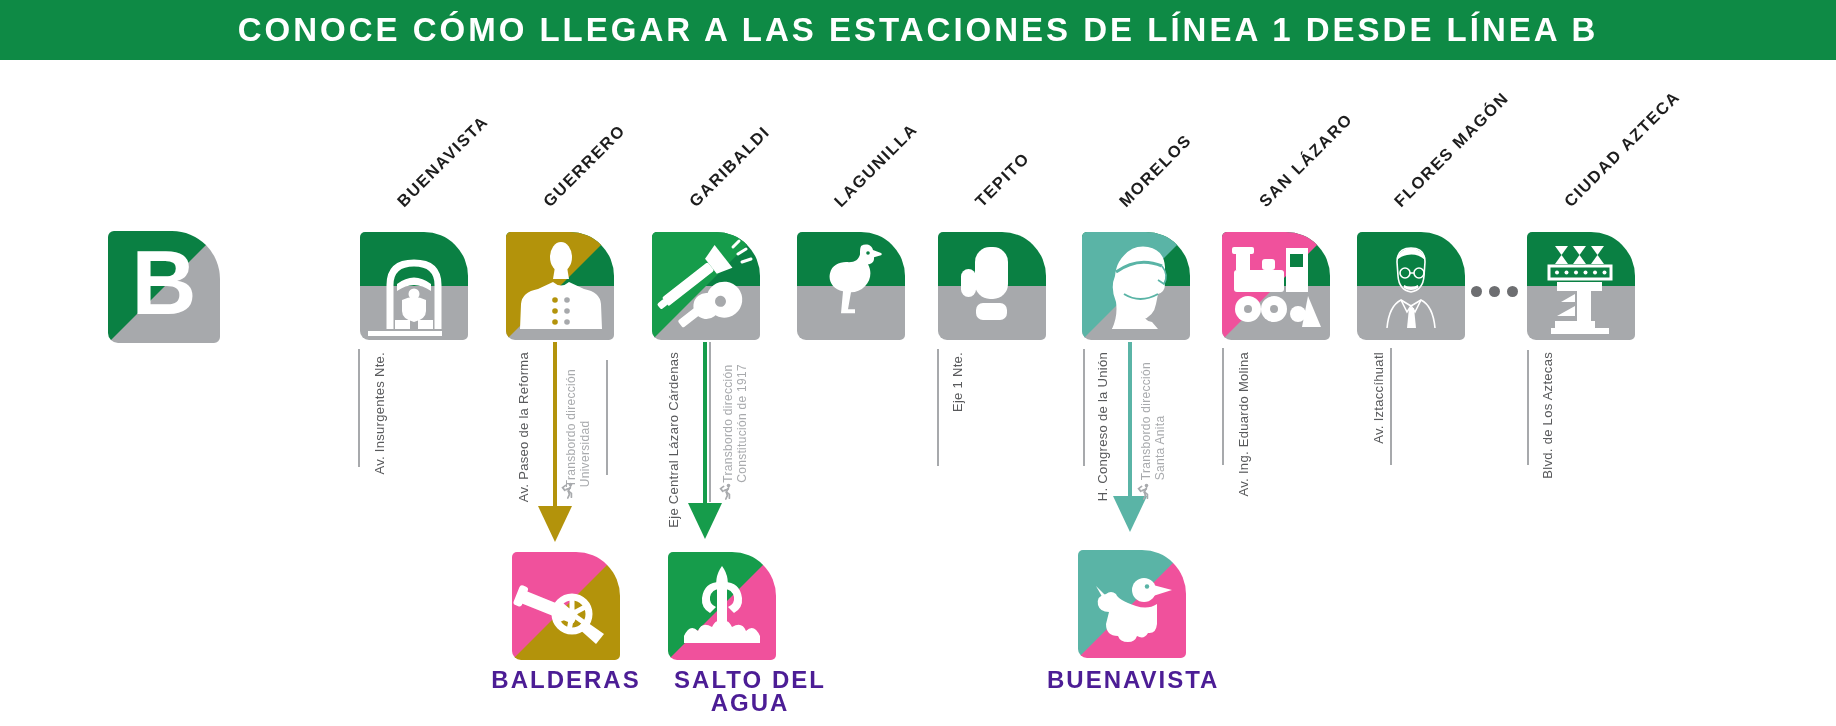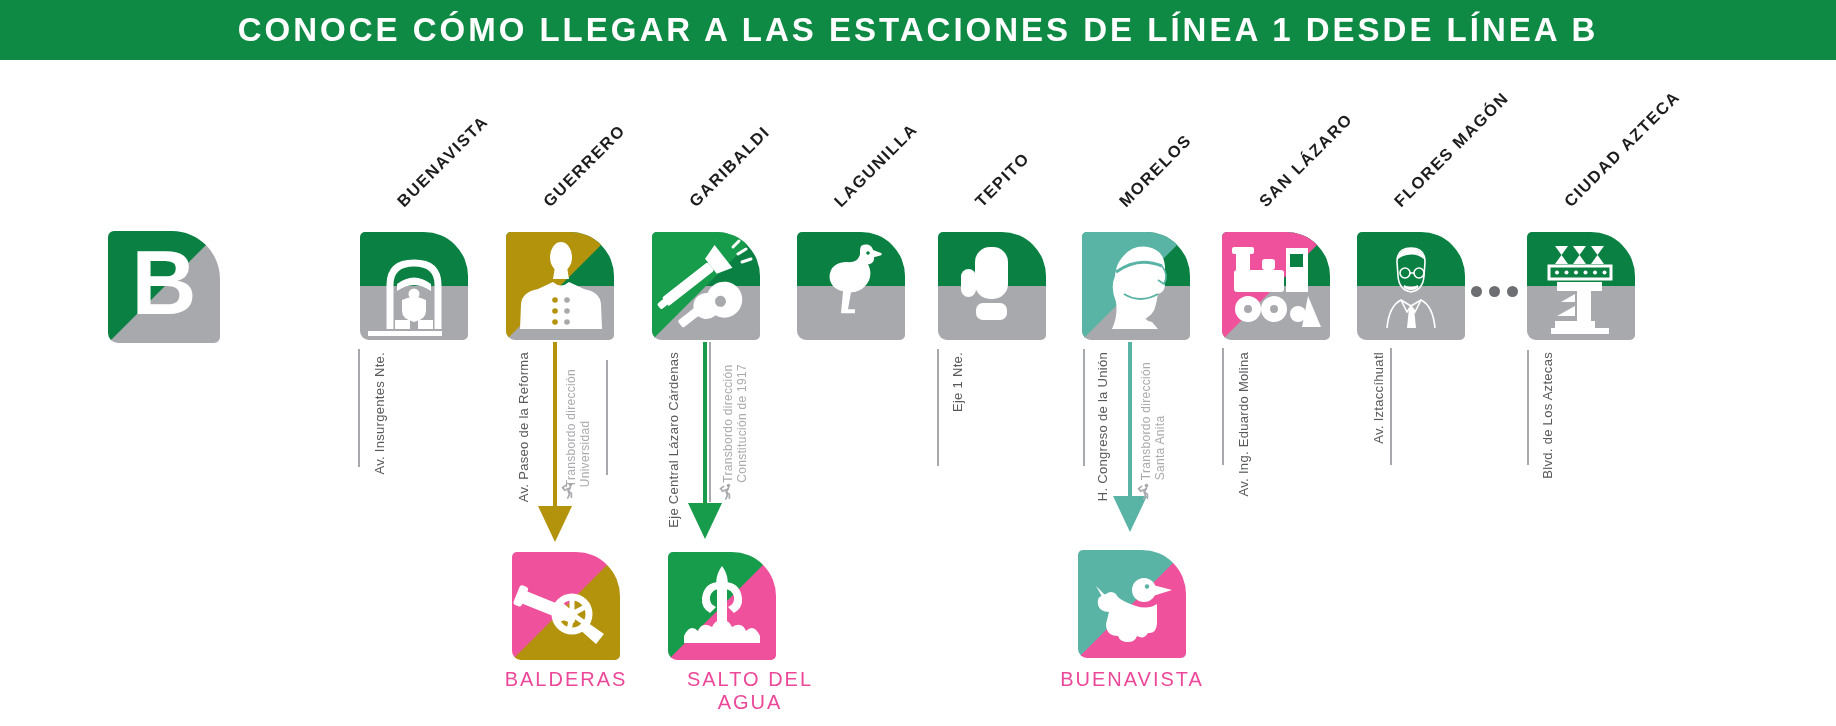--- a/index.html
+++ b/index.html
@@ -27,22 +27,22 @@
   .vtext{position:absolute;writing-mode:vertical-rl;transform:rotate(180deg);white-space:nowrap;
          font-size:13px;color:#58595B;letter-spacing:.3px;}
   .vtext2{position:absolute;writing-mode:vertical-rl;transform:rotate(180deg);white-space:nowrap;
           font-size:12px;color:#A8AAAD;letter-spacing:.3px;}
   .vtext2 span{display:block;line-height:14px;}
   .sline{position:absolute;width:2px;background:#A7A9AC;}
   .shaft{position:absolute;width:4px;}
   .ah{position:absolute;width:0;height:0;border-left:17px solid transparent;border-right:17px solid transparent;}
   .walk{position:absolute;width:15px;height:17px;}
   .dot{position:absolute;width:11px;height:11px;border-radius:50%;background:#6D6E71;}
-  .destlabel{position:absolute;width:170px;text-align:center;color:#ec4899;font-size:20px;
-             font-weight:400;letter-spacing:2px;line-height:23px;}
+  .destlabel{position:absolute;width:170px;text-align:center;color:#4c1d95;font-size:24px;
+             font-weight:700;letter-spacing:2px;line-height:23px;}
 </style>
 </head>
 <body>
 
 <div id="stage">
 
   <div class="banner">
     <h1>CONOCE CÓMO LLEGAR A LAS ESTACIONES DE LÍNEA 1 DESDE LÍNEA B</h1>
   </div>
 

